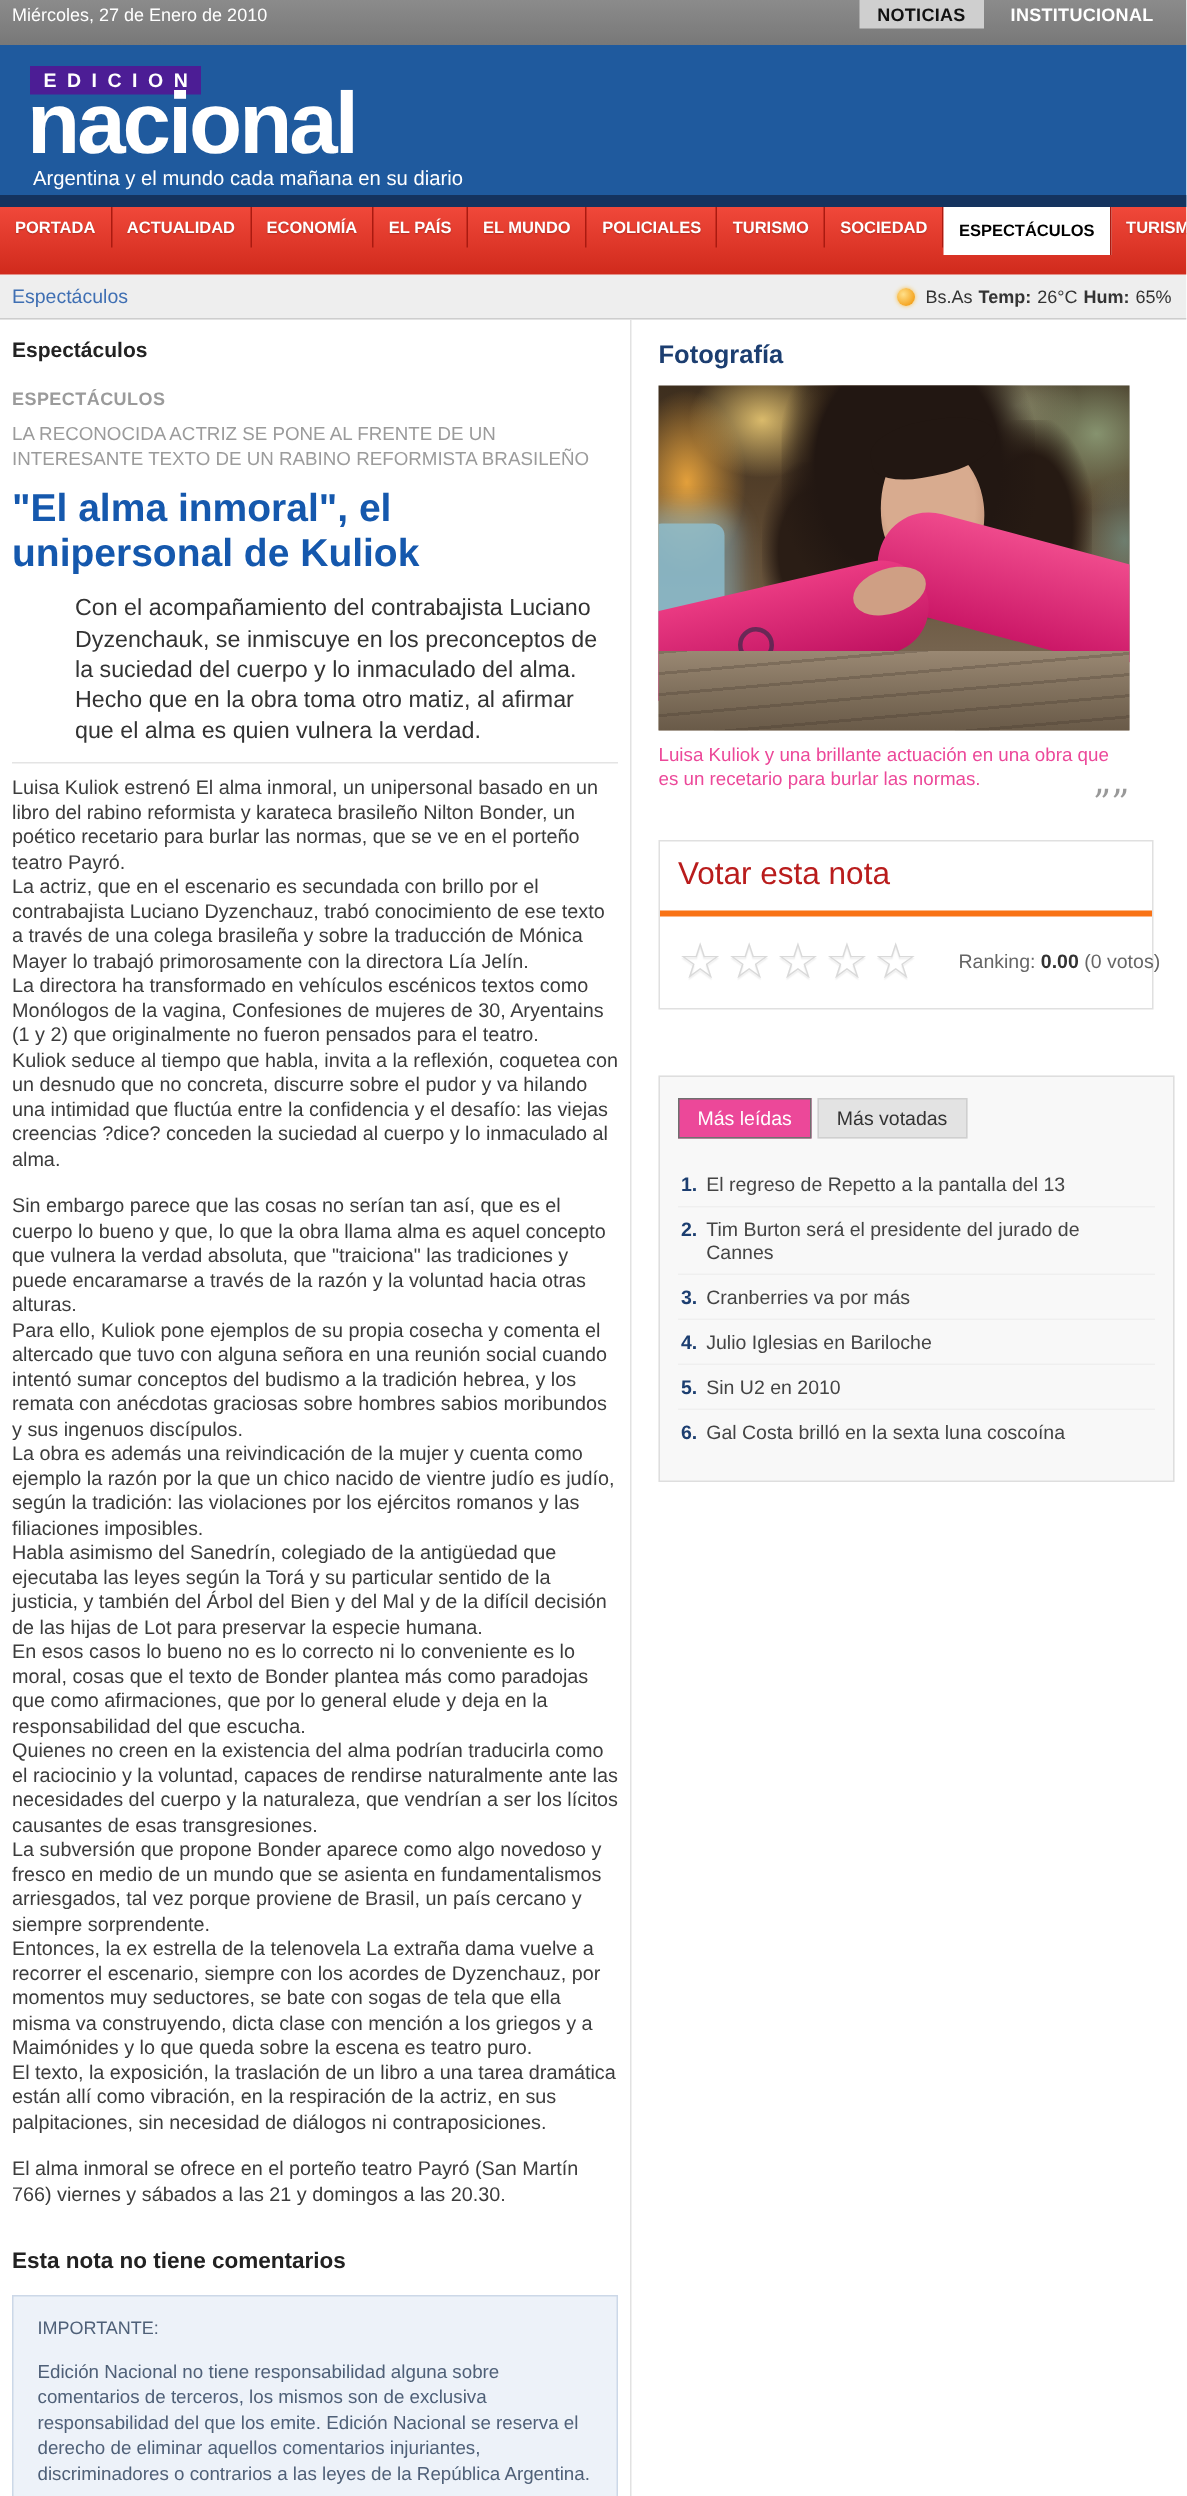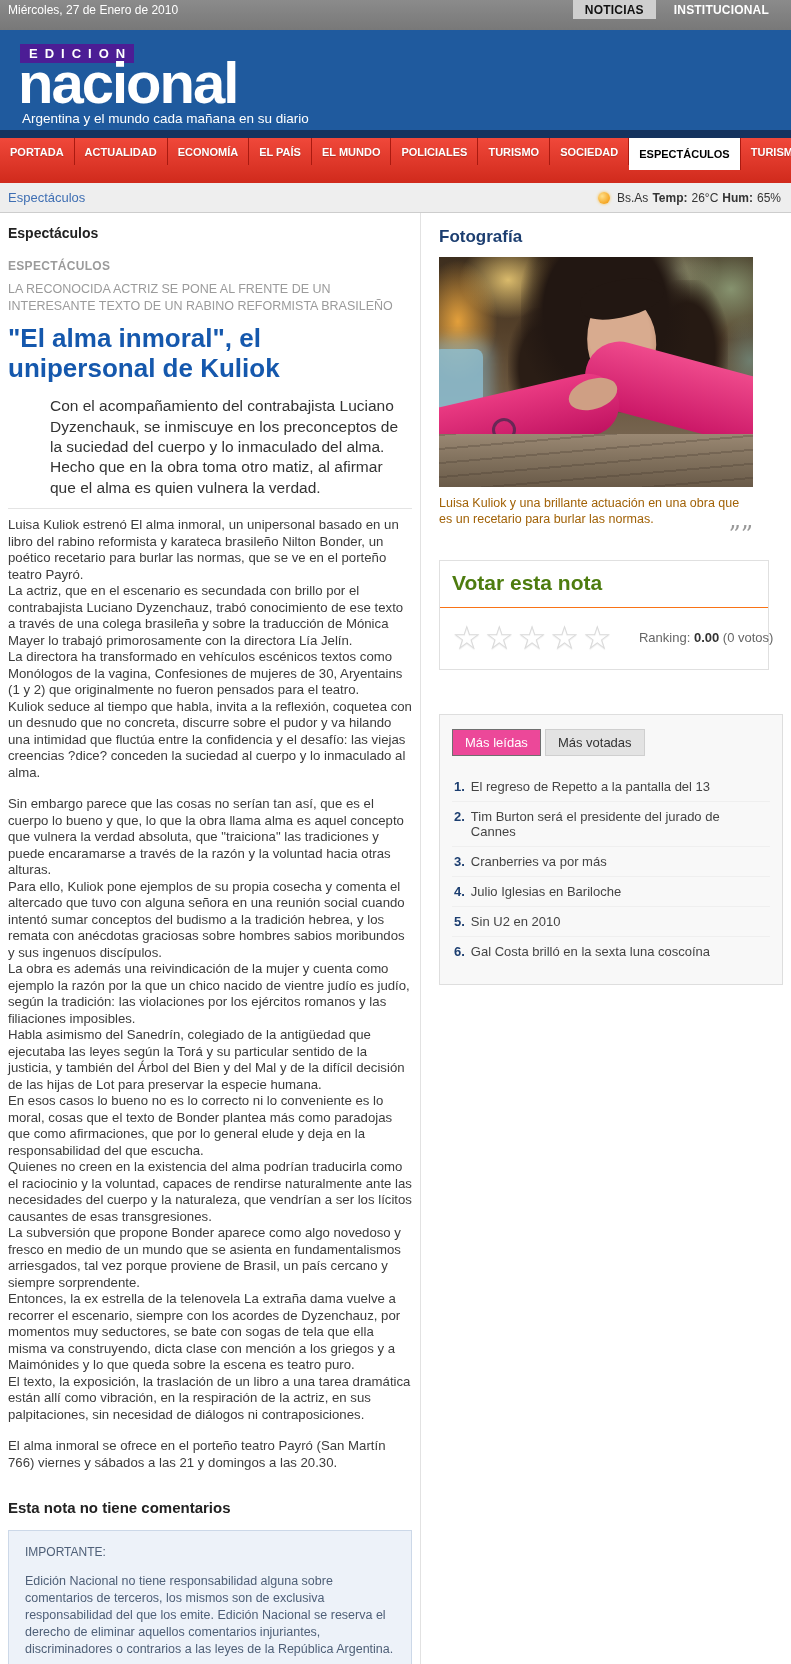--- a/index.html
+++ b/index.html
@@ -70,25 +70,25 @@
   .ph-face { position:absolute; left:47%; top:16%; width:22%; height:40%; background:radial-gradient(ellipse at 48% 42%, #d8ab8f 60%, #b9886e 92%); border-radius:46% 54% 48% 52%/55% 50% 50% 45%; transform:rotate(-7deg); }
   .ph-bang { position:absolute; left:45%; top:10%; width:27%; height:16%; background:#221712; border-radius:50% 50% 60% 40%; transform:rotate(-10deg); }
   .ph-arm-l { position:absolute; left:-8%; top:58%; width:66%; height:27%; background:linear-gradient(180deg,#ea3a82,#c01261); border-radius:34px; transform:rotate(-13deg); }
   .ph-arm-r { position:absolute; right:-8%; top:44%; width:62%; height:30%; background:linear-gradient(180deg,#ef4a8c,#cb1767); border-radius:34px; transform:rotate(15deg); }
   .ph-hand { position:absolute; left:41%; top:53%; width:16%; height:13%; background:#cf9f84; border-radius:50%; transform:rotate(-18deg); }
   .ph-logo { position:absolute; left:17%; top:70%; width:24px; height:24px; border:3px solid #3a2a4a; border-radius:50%; opacity:.7; }
   .ph-table { position:absolute; bottom:0; left:0; width:100%; height:23%;
     background:
       repeating-linear-gradient(175deg, rgba(60,48,38,.25) 0 2px, transparent 2px 14px),
       linear-gradient(180deg,#9a8873 0%,#83735f 45%,#695a48 100%); }
-  .caption { font-size:12.5px; line-height:1.3; color:#a16207; margin:8px 0 2px; width:314px; }
+  .caption { font-size:12.5px; line-height:1.3; color:#ec4899; margin:8px 0 2px; width:314px; }
   .quotemark { width:314px; text-align:right; color:#999; font-size:24px; line-height:10px; height:16px; font-family:"DejaVu Serif", serif; }
 
   .vote-box { width:330px; border:1px solid #e0e0e0; margin-top:14px; }
-  .vote-title { font-size:21px; font-weight:bold; color:#4d7c0f; padding:10px 12px 12px; border-bottom:1px solid #f97316; }
+  .vote-title { font-size:21px; font-weight:normal; color:#b91c1c; padding:10px 12px 12px; border-bottom:4px solid #f97316; }
   .vote-row { display:flex; align-items:center; padding:10px 12px 12px; }
   .stars { letter-spacing:3px; }
   .star { font-size:33px; color:#d9d9d9; text-shadow:0 1px 1px rgba(0,0,0,.08); cursor:pointer; }
   .ranking { margin-left:auto; font-size:13px; color:#666; white-space:nowrap;padding-left:24px; }
   .ranking .val { font-weight:bold; color:#333; }
 
   .rank-box { width:344px; border:1px solid #dedede; background:#f8f8f8; margin-top:44px; padding:14px 12px 18px; }
   .rank-tabs { display:flex; gap:4px; margin-bottom:16px; }
   .rank-tab { font-size:13px; padding:5px 12px; background:#e3e3e3; border:1px solid #cfcfcf; color:#333; cursor:pointer; }
   .rank-tab.active { background:#ec4899; border-color:#6f6f6f; color:#fff; }

